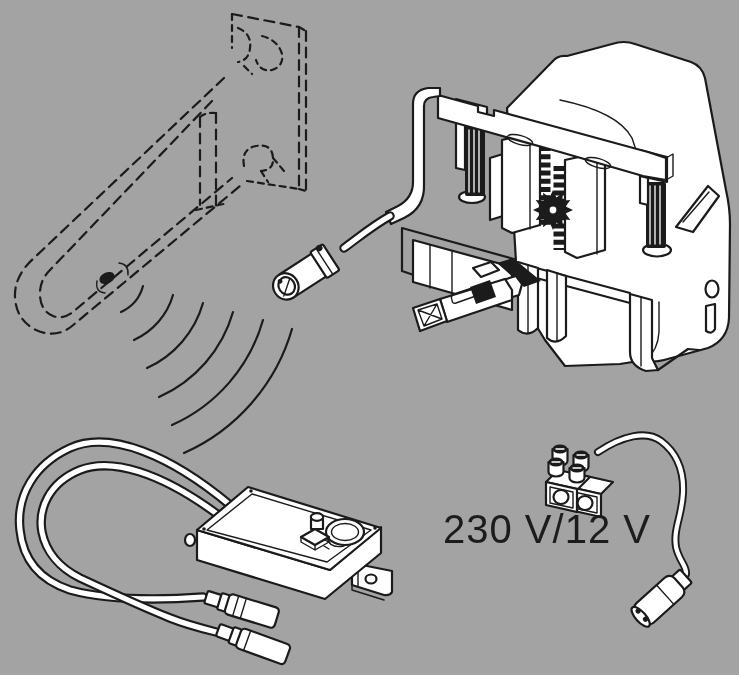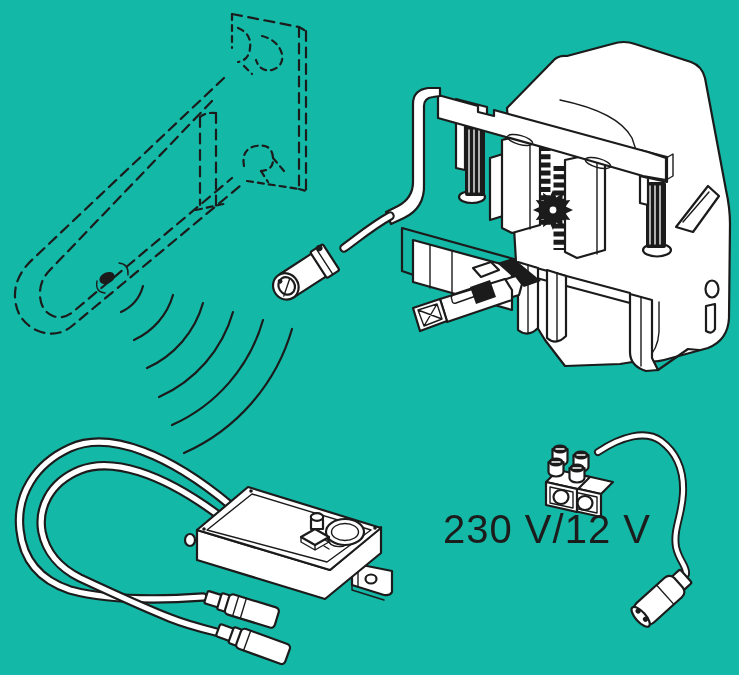--- a/index.html
+++ b/index.html
@@ -1,16 +1,16 @@
 <!DOCTYPE html>
 <html><head>
 <meta charset="utf-8">
 <style>
   html,body{margin:0;padding:0;background:#fff;}
-  .canvas{position:relative;width:739px;height:675px;background:#14b8a6;overflow:hidden;
+  .canvas{position:relative;width:739px;height:675px;background:#a3a3a3;overflow:hidden;
           font-family:"Liberation Sans",sans-serif;text-decoration:underline;}
   svg{display:block}
   svg *{stroke:#1b1b1b;stroke-width:2.2;stroke-linecap:round;stroke-linejoin:round;fill:none;}
   .wf{fill:#ffffff;}
   .df{fill:#1b1b1b;stroke:none;}
   .thin{stroke-width:1.4;}
   .thick{stroke-width:2.8;}
   .dsh{stroke-dasharray:10 6.5;}
   .dsh2{stroke-dasharray:6 5;}
   .teeth{stroke-width:11;stroke-dasharray:5 3.2;stroke-linecap:butt;}

